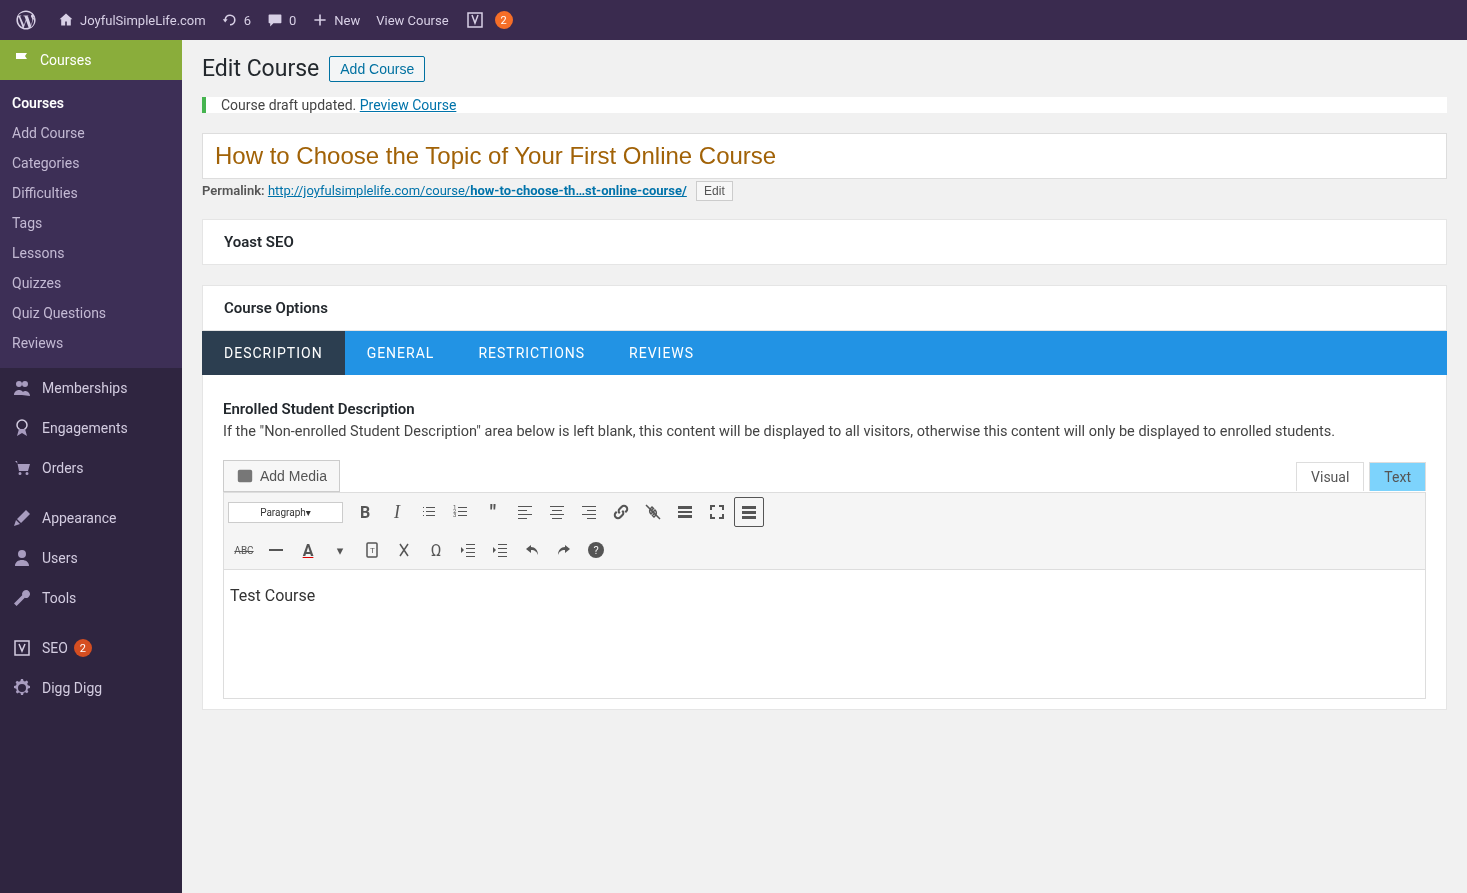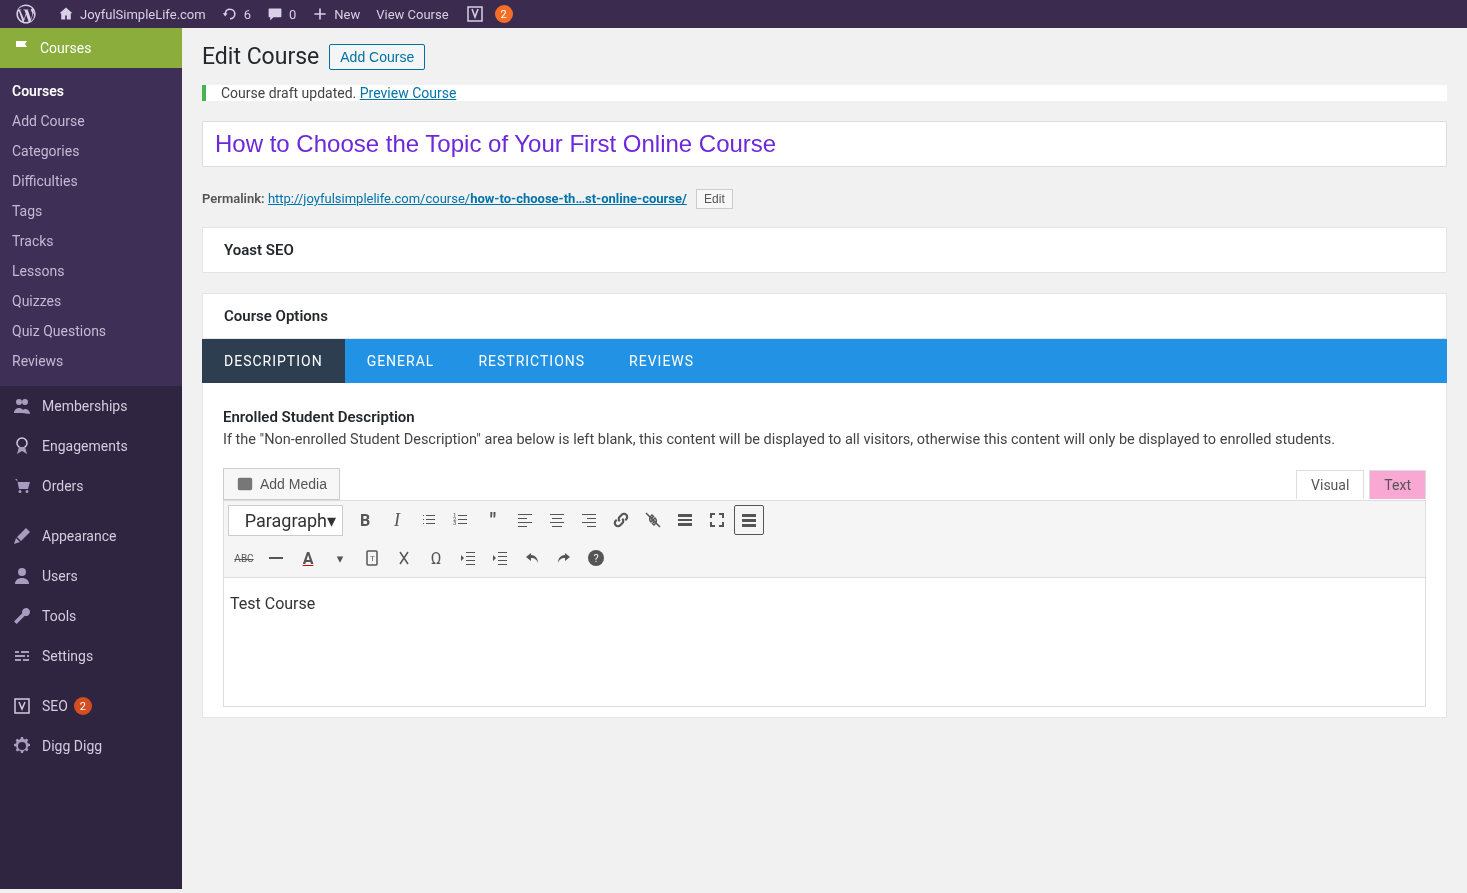--- a/index.html
+++ b/index.html
@@ -5,21 +5,21 @@
 * { box-sizing: border-box; margin: 0; padding: 0; }
 body {
   font-family: -apple-system, BlinkMacSystemFont, "Segoe UI", Roboto, sans-serif;
   font-size: 13px;
   color: #444;
   background: #f1f1f1;
 }
 
 
 .adminbar {
-  height: 28px;
+  height: 40px;
   background: #3a2b4f;
   color: #ccc;
   display: flex;
   align-items: center;
   padding: 0 8px;
 }
 .adminbar .ab-item {
   display: flex;
   align-items: center;
   padding: 0 8px;
@@ -128,22 +128,22 @@
   font-size: 14px;
 }
 .notice a { color: #0073aa; text-decoration: underline; }
 
 .title-input {
   width: 100%;
   font-size: 24px;
   padding: 8px 12px;
   border: 1px solid #ddd;
   background: #fff;
-  color: #6d28d9;
-  margin-bottom: 20px;
+  color: #a16207;
+  margin-bottom: 0;
 }
 .permalink {
   font-size: 13px; color: #666;
   padding: 2px 0 18px;
 }
 .permalink strong { color: #555; font-weight:600;}
 .permalink a { color: #0073aa; text-decoration: underline; }
 .permalink .edit-btn {
   border: 1px solid #ccc; background: #f7f7f7;
   font-size: 12px; padding: 2px 7px; margin-left: 6px;
@@ -195,35 +195,35 @@
 .add-media-btn {
   display:inline-flex; align-items:center;
   border:1px solid #ccc; background:#f7f7f7;
   padding: 6px 12px; font-size:14px; color:#555;
   cursor:pointer;
 }
 .add-media-btn svg{ margin-right:6px; fill:#777;}
 .editor-tabs { display:flex;}
 .editor-tabs .etab {
   border:1px solid #ddd; border-bottom:none;
-  padding: 6px 14px; background:#f9a8d4;
+  padding: 6px 14px; background:#7dd3fc;
   font-size:14px; color:#555; cursor:pointer;
   margin-left:5px;
 }
 .editor-tabs .etab.active { background:#fff; }
 
 .toolbar {
   border:1px solid #ddd; border-bottom:none;
   background:#f5f5f5; padding:3px 4px;
   display:flex; align-items:center; flex-wrap:wrap;
 }
 .toolbar .format-select {
   border:1px solid #ccc; background:#fff; padding:4px 6px;
-  font-size:18px; color:#333; display:flex; align-items:center;
-  margin-right:6px; width:115px; justify-content:flex-end;
+  font-size:10px; color:#333; display:flex; align-items:center;
+  margin-right:6px; width:115px; justify-content:center;
 }
 .toolbar-btn {
   width:30px; height:30px; display:inline-flex;
   align-items:center; justify-content:center;
   margin:1px; cursor:pointer; color:#555; border-radius:2px;
 }
 .toolbar-btn.boxed { border:1px solid #555; }
 .toolbar-btn svg { fill:#555; width:20px; height:20px;}
 .toolbar-btn .letter { font-weight:bold; font-size:16px;}
 .toolbar-btn .italic { font-style:italic; font-family:serif; font-size:18px;}
@@ -301,21 +301,20 @@
           <path d="M4 2v16M4 3h11l-2 3 2 3H4"></path>
         </svg>
       <span>Courses</span>
     </div>
     <div class="submenu" id="submenu">
         <a href="#" class="current">Courses</a>
         <a href="#">Add Course</a>
         <a href="#">Categories</a>
         <a href="#">Difficulties</a>
         <a href="#">Tags</a>
-        <a href="#">Tracks</a>
         <a href="#">Lessons</a>
         <a href="#">Quizzes</a>
         <a href="#">Quiz Questions</a>
         <a href="#">Reviews</a>
       </div>
     <div id="menu-items">
         <div class="menu-item">
           <svg viewBox="0 0 20 20">
             <path d="M7 9a3 3 0 100-6 3 3 0 000 6zm6 0a3 3 0 100-6 3 3 0 000 6zM2 17c0-2.8 2.2-5 5-5s5 2.2 5 5zm8 0c0-1.2.4-2.3 1-3.2.9-.5 1.9-.8 2-0.8 2.8 0 5 2.2 5 5z"></path>
           </svg>
@@ -346,26 +345,20 @@
             <path d="M10 10a4 4 0 100-8 4 4 0 000 8zm-7 8c0-3.9 3.1-6 7-6s7 2.1 7 6z"></path>
           </svg>
           <span>Users</span>
         </div>
         <div class="menu-item">
           <svg viewBox="0 0 20 20">
             <path d="M14 2a4 4 0 00-3.8 5.2L2 15.4 4.6 18l8.2-8.2A4 4 0 1014 2z"></path>
           </svg>
           <span>Tools</span>
         </div>
-        <div class="menu-item">
-          <svg viewBox="0 0 20 20">
-            <path d="M3 5h4v2H3zm6 0h8v2H9zM3 9h10v2H3zm12 0h2v2h-2zM3 13h6v2H3zm8 0h6v2h-6z"></path>
-          </svg>
-          <span>Settings</span>
-        </div>
         <div class="menu-separator"></div>
         <div class="menu-item">
           <svg viewBox="0 0 20 20">
             <rect x="3" y="3" width="14" height="14" fill="none" stroke="currentColor" stroke-width="1.5"></rect>
             <path d="M7 6l3 7 3-7" fill="none" stroke="currentColor" stroke-width="1.5"></path>
           </svg>
           <span>SEO</span>
           <span class="badge">2</span>
         </div>
         <div class="menu-item">

